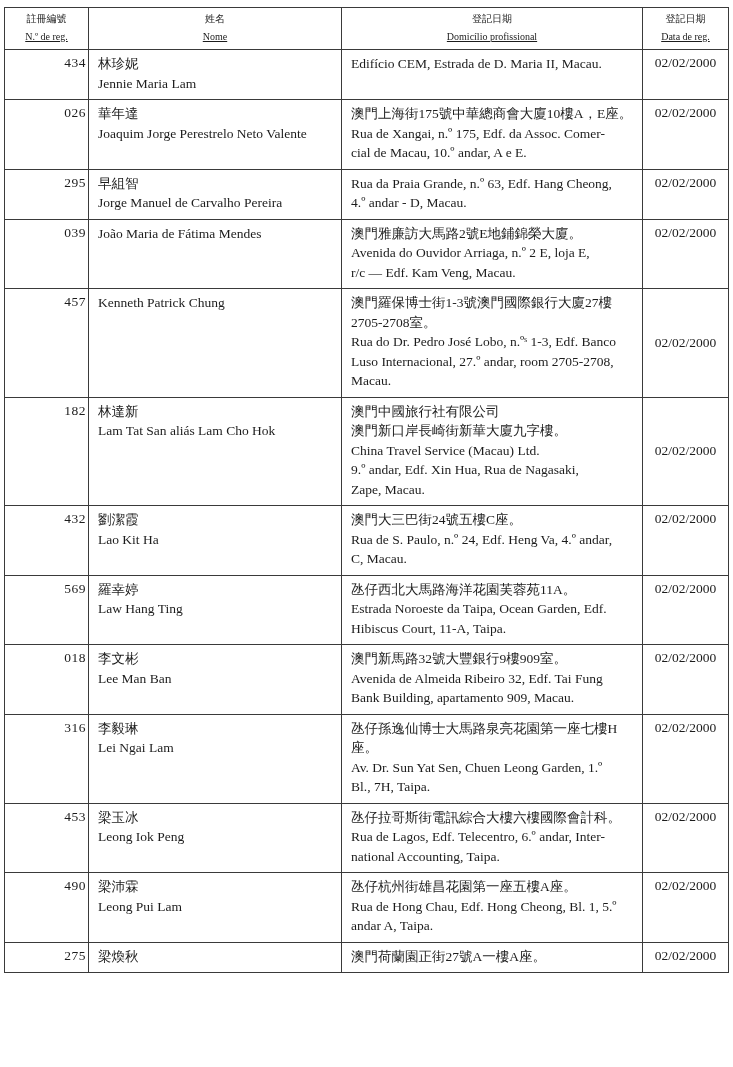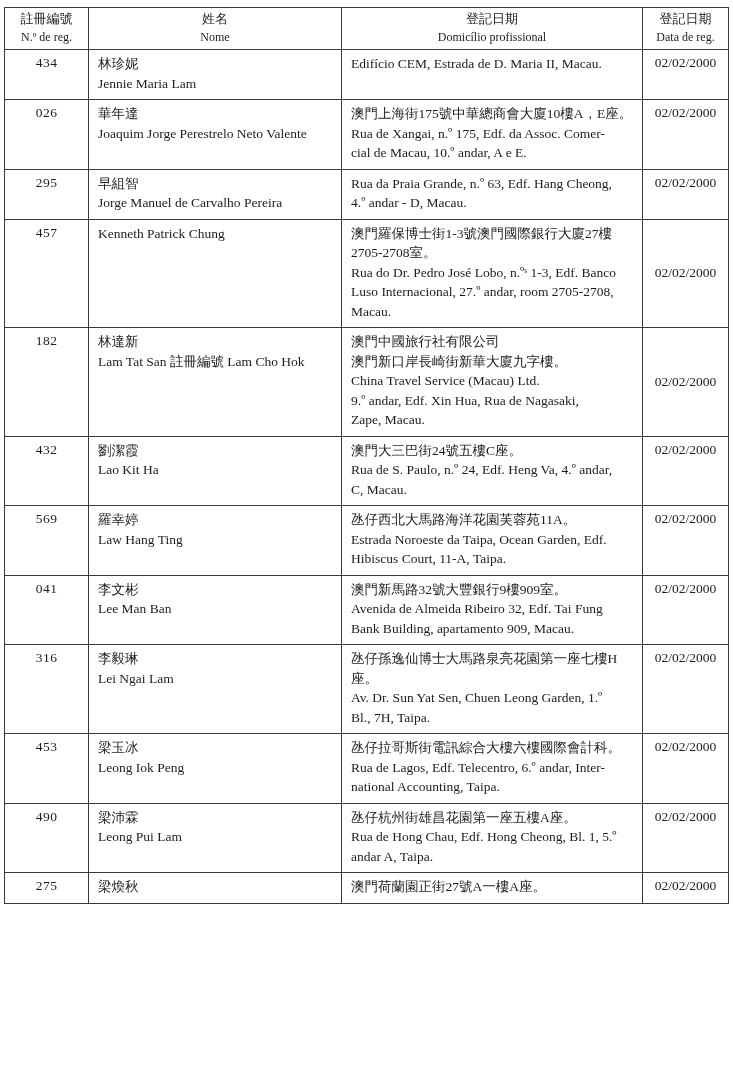--- a/index.html
+++ b/index.html
@@ -31,26 +31,26 @@
   }
   col.c1 { width: 84px; }
   col.c2 { width: 253px; }
   col.c4 { width: 86px; }
 
   thead th {
     text-align: center;
     padding: 2px 2px 3px 2px;
     line-height: 18px;
   }
-  .hdr-zh { font-size: 13px; font-family: Liberation Serif, serif; }
-  .hdr-pt { font-size: 12px; }
+  .hdr-zh { font-size: 10px; font-family: Liberation Serif, serif; }
+  .hdr-pt { font-size: 10px; text-decoration: underline; }
 
   td.c-reg {
-    text-align: center;
-    padding: 5px 16px;
+    text-align: right;
+    padding: 5px 2px;
     font-size: 13px;
     letter-spacing: 0.5px;
   }
   td.c-name {
     padding: 4px 6px 6px 9px;
     font-family: Liberation Serif, serif;
   }
   td.c-addr {
     padding: 4px 6px 6px 9px;
   }
@@ -126,38 +126,50 @@
             <div class="line">早組智</div>
             <div class="line">Jorge Manuel de Carvalho Pereira</div>
           </td>
     <td class="c-addr">
             <div class="line">Rua da Praia Grande, n.º 63, Edf. Hang Cheong,</div>
             <div class="line">4.º andar - D, Macau.</div>
           </td>
     <td class="c-date">02/02/2000</td>
   </tr>
         <tr>
+    <td class="c-reg">039</td>
+    <td class="c-name">
+            <div class="line">João Maria de Fátima Mendes</div>
+          </td>
+    <td class="c-addr">
+            <div class="line">澳門雅廉訪大馬路2號E地鋪錦榮大廈。</div>
+            <div class="line">Avenida do Ouvidor Arriaga, n.º 2 E, loja E,</div>
+            <div class="line">r/c — Edf. Kam Veng, Macau.</div>
+          </td>
+    <td class="c-date">02/02/2000</td>
+  </tr>
+        <tr>
     <td class="c-reg">457</td>
     <td class="c-name">
             <div class="line">Kenneth Patrick Chung</div>
           </td>
     <td class="c-addr">
             <div class="line">澳門羅保博士街1-3號澳門國際銀行大廈27樓</div>
             <div class="line">2705-2708室。</div>
             <div class="line">Rua do Dr. Pedro José Lobo, n.ºˢ 1-3, Edf. Banco</div>
             <div class="line">Luso Internacional, 27.º andar, room 2705-2708,</div>
             <div class="line">Macau.</div>
           </td>
     <td class="c-date" style="vertical-align: middle;">02/02/2000</td>
   </tr>
         <tr>
     <td class="c-reg">182</td>
     <td class="c-name">
             <div class="line">林達新</div>
-            <div class="line">Lam Tat San 註冊編號 Lam Cho Hok</div>
+            <div class="line">Lam Tat San aliás Lam Cho Hok</div>
           </td>
     <td class="c-addr">
             <div class="line">澳門中國旅行社有限公司</div>
             <div class="line">澳門新口岸長崎街新華大廈九字樓。</div>
             <div class="line">China Travel Service (Macau) Ltd.</div>
             <div class="line">9.º andar, Edf. Xin Hua, Rua de Nagasaki,</div>
             <div class="line">Zape, Macau.</div>
           </td>
     <td class="c-date" style="vertical-align: middle;">02/02/2000</td>
   </tr>
@@ -181,21 +193,21 @@
             <div class="line">Law Hang Ting</div>
           </td>
     <td class="c-addr">
             <div class="line">氹仔西北大馬路海洋花園芙蓉苑11A。</div>
             <div class="line">Estrada Noroeste da Taipa, Ocean Garden, Edf.</div>
             <div class="line">Hibiscus Court, 11-A, Taipa.</div>
           </td>
     <td class="c-date">02/02/2000</td>
   </tr>
         <tr>
-    <td class="c-reg">041</td>
+    <td class="c-reg">018</td>
     <td class="c-name">
             <div class="line">李文彬</div>
             <div class="line">Lee Man Ban</div>
           </td>
     <td class="c-addr">
             <div class="line">澳門新馬路32號大豐銀行9樓909室。</div>
             <div class="line">Avenida de Almeida Ribeiro 32, Edf. Tai Fung</div>
             <div class="line">Bank Building, apartamento 909, Macau.</div>
           </td>
     <td class="c-date">02/02/2000</td>

